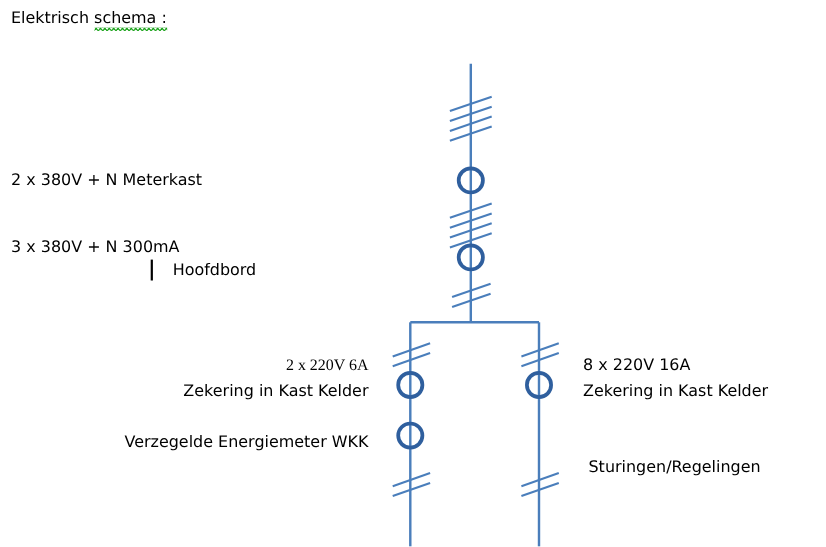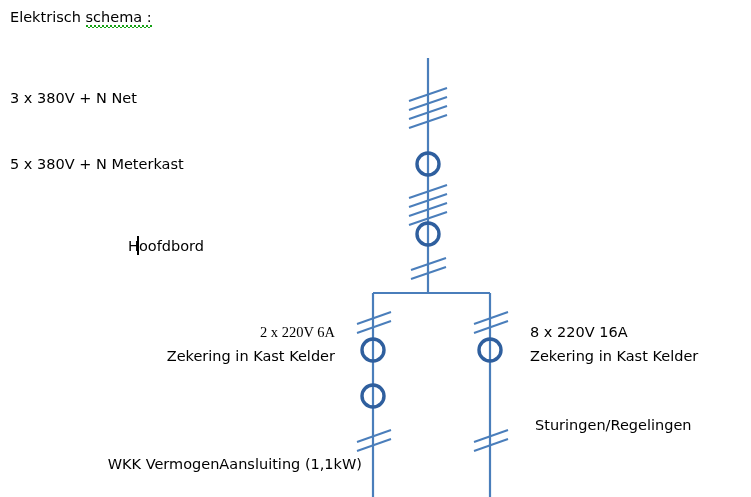--- a/index.html
+++ b/index.html
@@ -133,36 +133,36 @@
       <line class="slash" x1="474" y1="324" x2="508" y2="312"></line>
       <line class="slash" x1="474" y1="333" x2="508" y2="321"></line>
     </g>
     <circle class="node" cx="490" cy="350" r="11"></circle>
     <g>
       <line class="slash" x1="474" y1="442" x2="508" y2="430"></line>
       <line class="slash" x1="474" y1="451" x2="508" y2="439"></line>
     </g>
   </svg>
 
-  <div class="lbl" style="left:10px; top:89px;">3 x 380V + N  Net</div>
 
-  <div class="lbl" style="left:10px; top:155px;">5 x 380V + N Meterkast</div>
+  <div class="lbl" style="left:10px; top:155px;">2 x 380V + N Meterkast</div>
 
+  <div class="lbl" style="left:10px; top:216px;">3 x 380V + N  300mA</div>
 
 
   <div class="caret" style="left:137px; top:236px; height:19px;"></div>
 
-  <div class="lbl" style="left:128px; top:237px;">Hoofdbord</div>
+  <div class="lbl" style="left:157px; top:237px;">Hoofdbord</div>
 
   <div class="lbl r" style="left:0px; top:323px; width:335px;font-family:Liberation Serif, serif;">2 x 220V  6A</div>
 
   <div class="lbl r" style="left:0px; top:347px; width:335px;">Zekering in Kast Kelder</div>
 
+  <div class="lbl r" style="left:0px; top:393px; width:335px;">Verzegelde Energiemeter WKK</div>
 
-  <div class="lbl r" style="left:0px; top:455px; width:362px;">WKK VermogenAansluiting (1,1kW)</div>
 
   <div class="lbl" style="left:530px; top:323px;">8 x 220V  16A</div>
 
   <div class="lbl" style="left:530px; top:347px;">Zekering in Kast Kelder</div>
 
   <div class="lbl" style="left:535px; top:416px;">Sturingen/Regelingen</div>
 
 
 </div>
 

